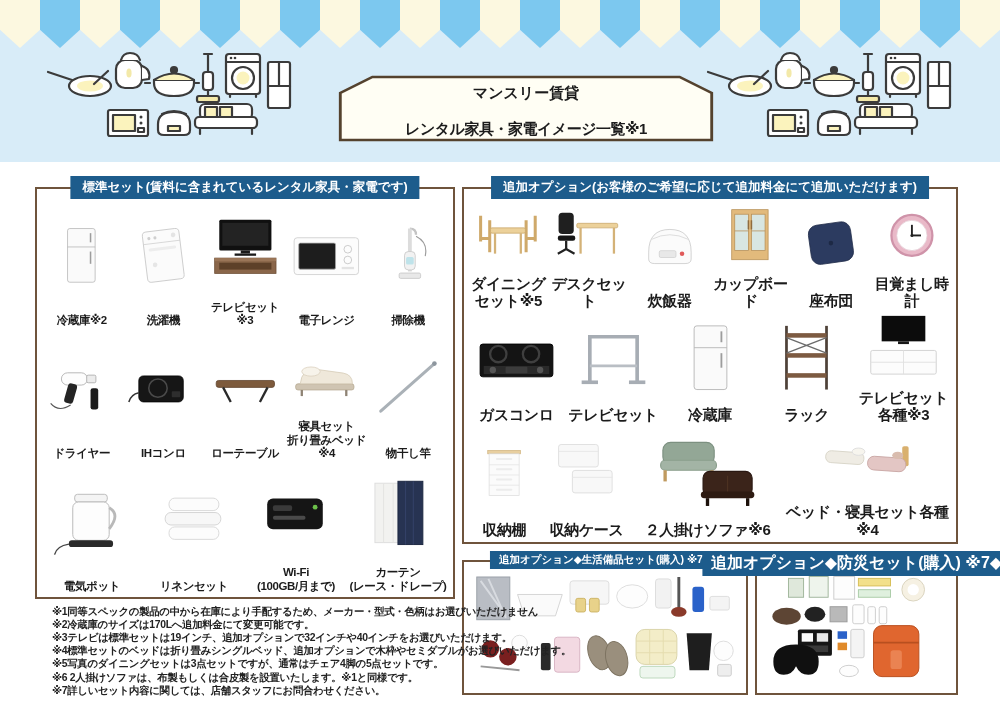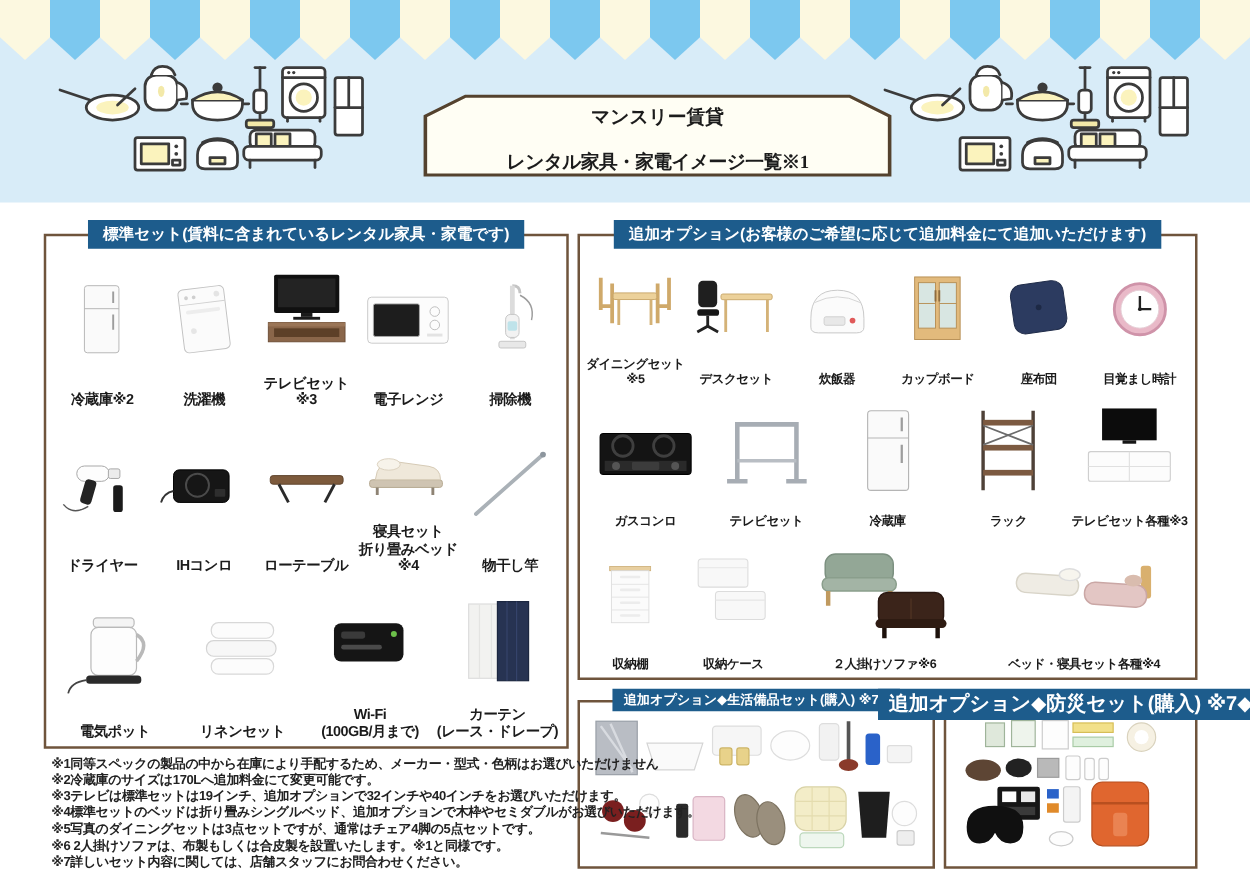--- a/index.html
+++ b/index.html
@@ -7,52 +7,52 @@
        font-family:"Liberation Sans","DejaVu Sans",sans-serif;overflow:hidden;}
   .page{position:absolute;inset:0;background:#fff;}
 
   
   .banner{position:absolute;left:0;top:0;width:1000px;height:162px;background:#d8ecf8;}
   .awning{position:absolute;left:0;top:0;width:1000px;height:48px;display:flex;}
   .tooth{width:40px;height:100%;clip-path:polygon(0 0,100% 0,100% 62%,50% 100%,0 62%);}
   .doodles{position:absolute;top:46px;width:250px;height:108px;}
   .doodles.l{left:42px}.doodles.r{left:702px}
   .doodles svg{width:100%;height:100%}
-  .plaque{position:absolute;left:338px;top:74px;width:376px;height:68px;font-family:Liberation Serif, serif;}
+  .plaque{position:absolute;left:338px;top:74px;width:376px;height:68px;}
   .plaque>svg{position:absolute;inset:0;width:100%;height:100%}
   .plaque .t{position:relative;text-align:center;color:#1c1c1c;}
   .t1{font-size:15px;font-weight:bold;margin-top:10px}
   .t2{font-size:15px;font-weight:bold;margin-top:17px;letter-spacing:-.5px}
 
   
   .panel,.pbox{position:absolute;background:#fff;border:2px solid #6f543c;box-sizing:border-box;}
   .bar{position:absolute;top:-13px;left:50%;transform:translateX(-50%);
        background:#1d5c8c;color:#fff;font-weight:bold;white-space:nowrap;
        padding:3px 12px;font-size:12.5px;z-index:3;}
   #std{left:35px;top:187px;width:420px;height:412px}
   #opt{left:462px;top:187px;width:496px;height:357px}
   .rows{display:flex;flex-direction:column;height:100%;padding:8px 4px 2px;box-sizing:border-box}
   .row{flex:1;display:flex;min-height:0}
   .cellc{display:flex;flex-direction:column;align-items:center;justify-content:flex-end;min-width:0;flex:1}
   .thumb{flex:1;width:100%;display:flex;align-items:center;justify-content:center;min-height:0}
   .thumb svg{width:94%;height:94%}
   .cap{font-size:11.5px;font-weight:bold;color:#1b1b1b;text-align:center;line-height:1.16;
        white-space:pre-line;padding-bottom:2px;letter-spacing:-.4px}
-  #opt .cap{font-size:10px}
+  #opt .cap{font-size:15px}
 
   
   #pbox0{left:462px;top:560px;width:286px;height:135px}
   #pbox1{left:755px;top:560px;width:203px;height:135px}
   .pbox .bar{font-size:10.5px;padding:2px 9px;top:-11px}
   #pbox1 .bar{font-size:16px}
   .collage{position:absolute;inset:5px;display:flex;align-items:center;justify-content:center}
   .collage svg{width:100%;height:100%}
 
   
-  .notes{position:absolute;left:41px;top:605px;width:440px;}
+  .notes{position:absolute;left:52px;top:605px;width:440px;}
   .note{font-size:10.4px;font-weight:bold;color:#222;line-height:1.26;white-space:nowrap;letter-spacing:-.3px}
 </style>
 </head>
 <body>
 
 <div class="page">
 
   <div class="banner">
     <div class="awning" id="awning">
         <div class="tooth" style="background: rgb(252, 248, 224);"></div>

